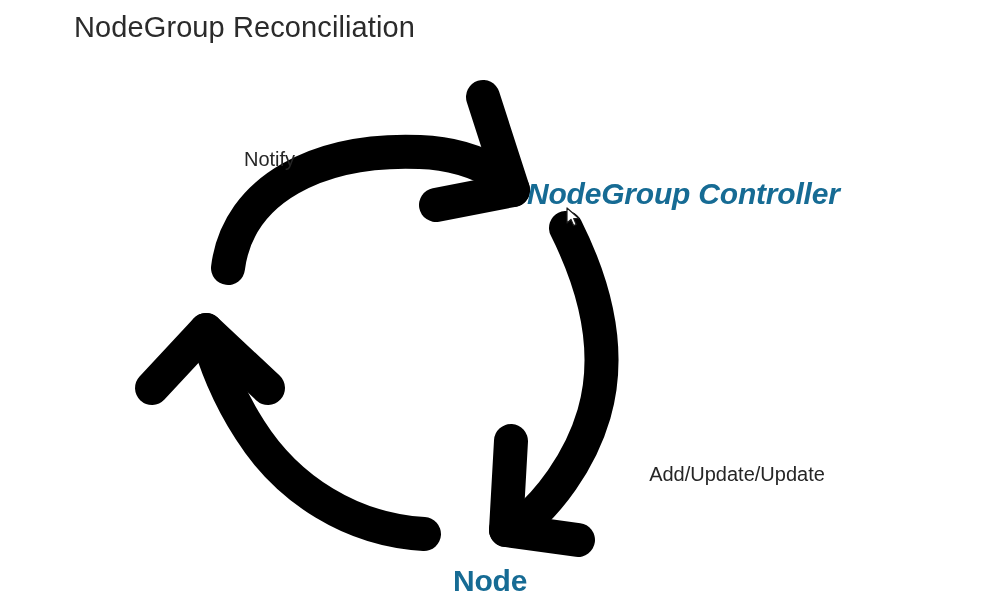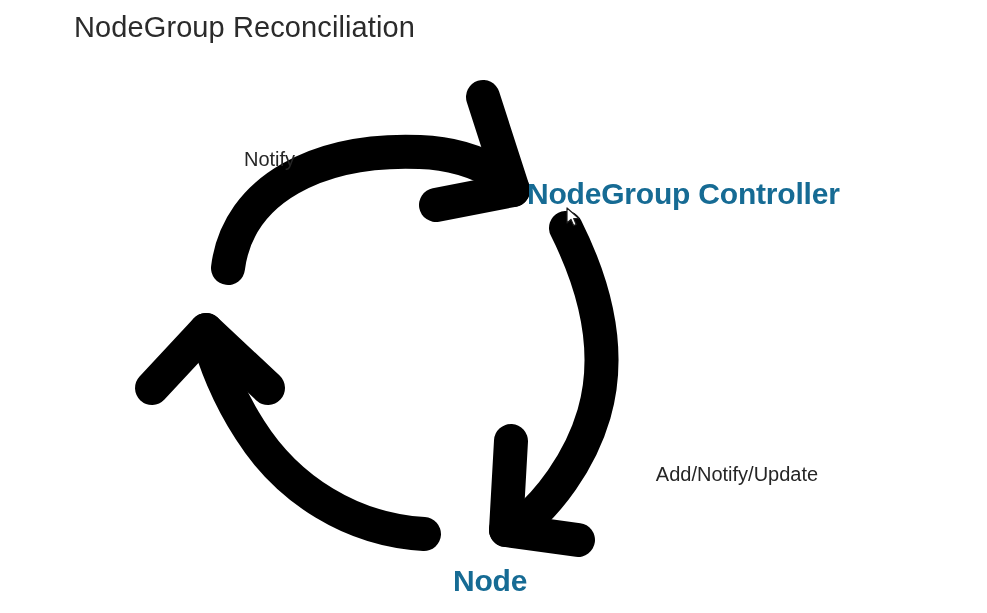--- a/index.html
+++ b/index.html
@@ -42,20 +42,21 @@
   }
   .node-label {
     font-weight: bold;
     color: #166b94;
     letter-spacing: -0.2px;
   }
   #node-label-nodegroup-controller {
     left: 527px;
     top: 176px;
     font-size: 30px;
+    font-style: italic;
   }
   #node-label-nodegroup {
     left: 74px;
     top: 281px;
     font-size: 30px;
   }
   #node-label-node {
     left: 441px;
     top: 563px;
     font-size: 30px;
@@ -126,21 +127,21 @@
   <div class="label" id="page-title">NodeGroup Reconciliation</div>
 
   <div class="label node-label" id="node-label-nodegroup-controller">NodeGroup Controller</div>
 
 
   <div class="label node-label" id="node-label-node">Node</div>
 
   <div class="label edge-label" id="edge-label-notify">Notify</div>
 
   <div class="label edge-label" id="edge-label-add-remove-update">
-    <div>Add/Notify/Update</div>
+    <div>Add/Update/Update</div>
   </div>
 
 
   <svg id="mouse-cursor" viewBox="0 0 16 22">
     <path d="M 1 1 L 1 16 L 5 12.5 L 7.6 18.6 L 10.2 17.5 L 7.7 11.6 L 12.6 11.3 Z" fill="#ffffff" stroke="#1b1b1b" stroke-width="1.2" stroke-linejoin="round"></path>
   </svg>
 
 </div>
 
 </body></html>

